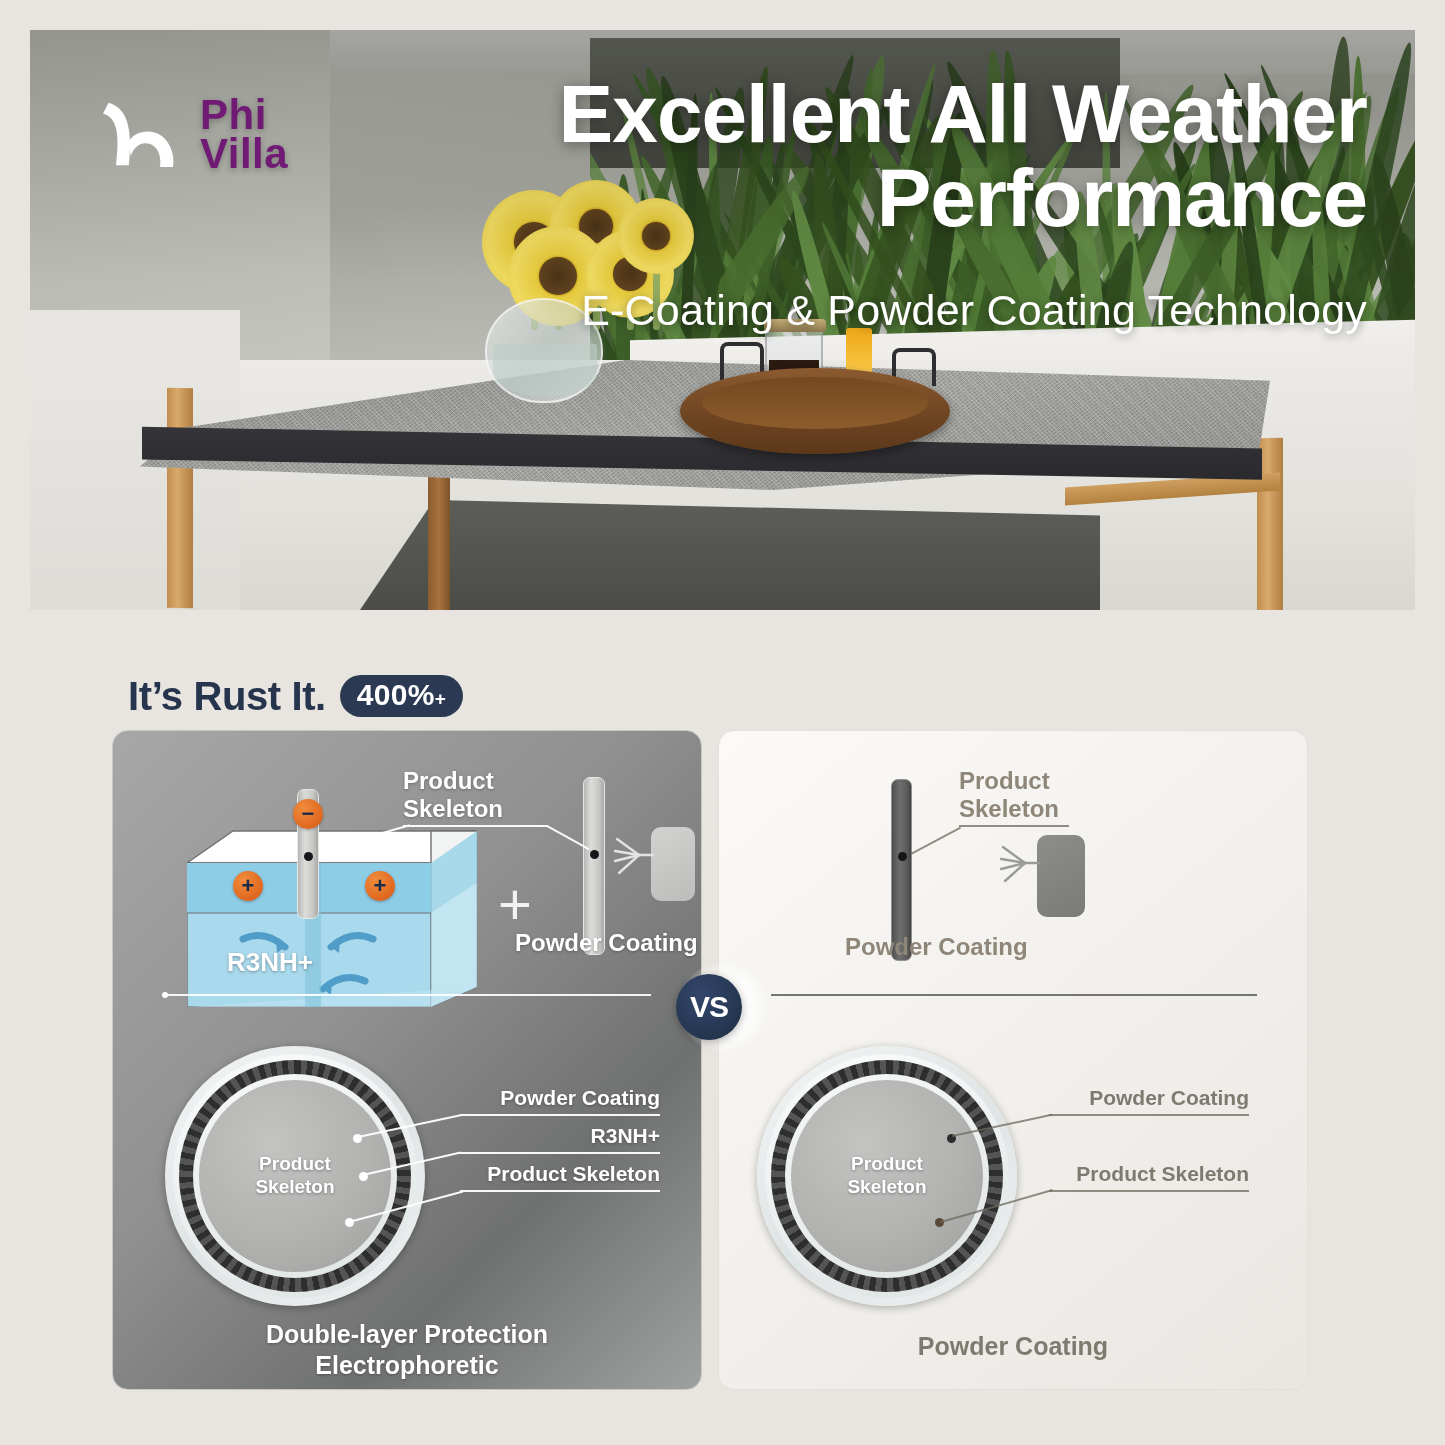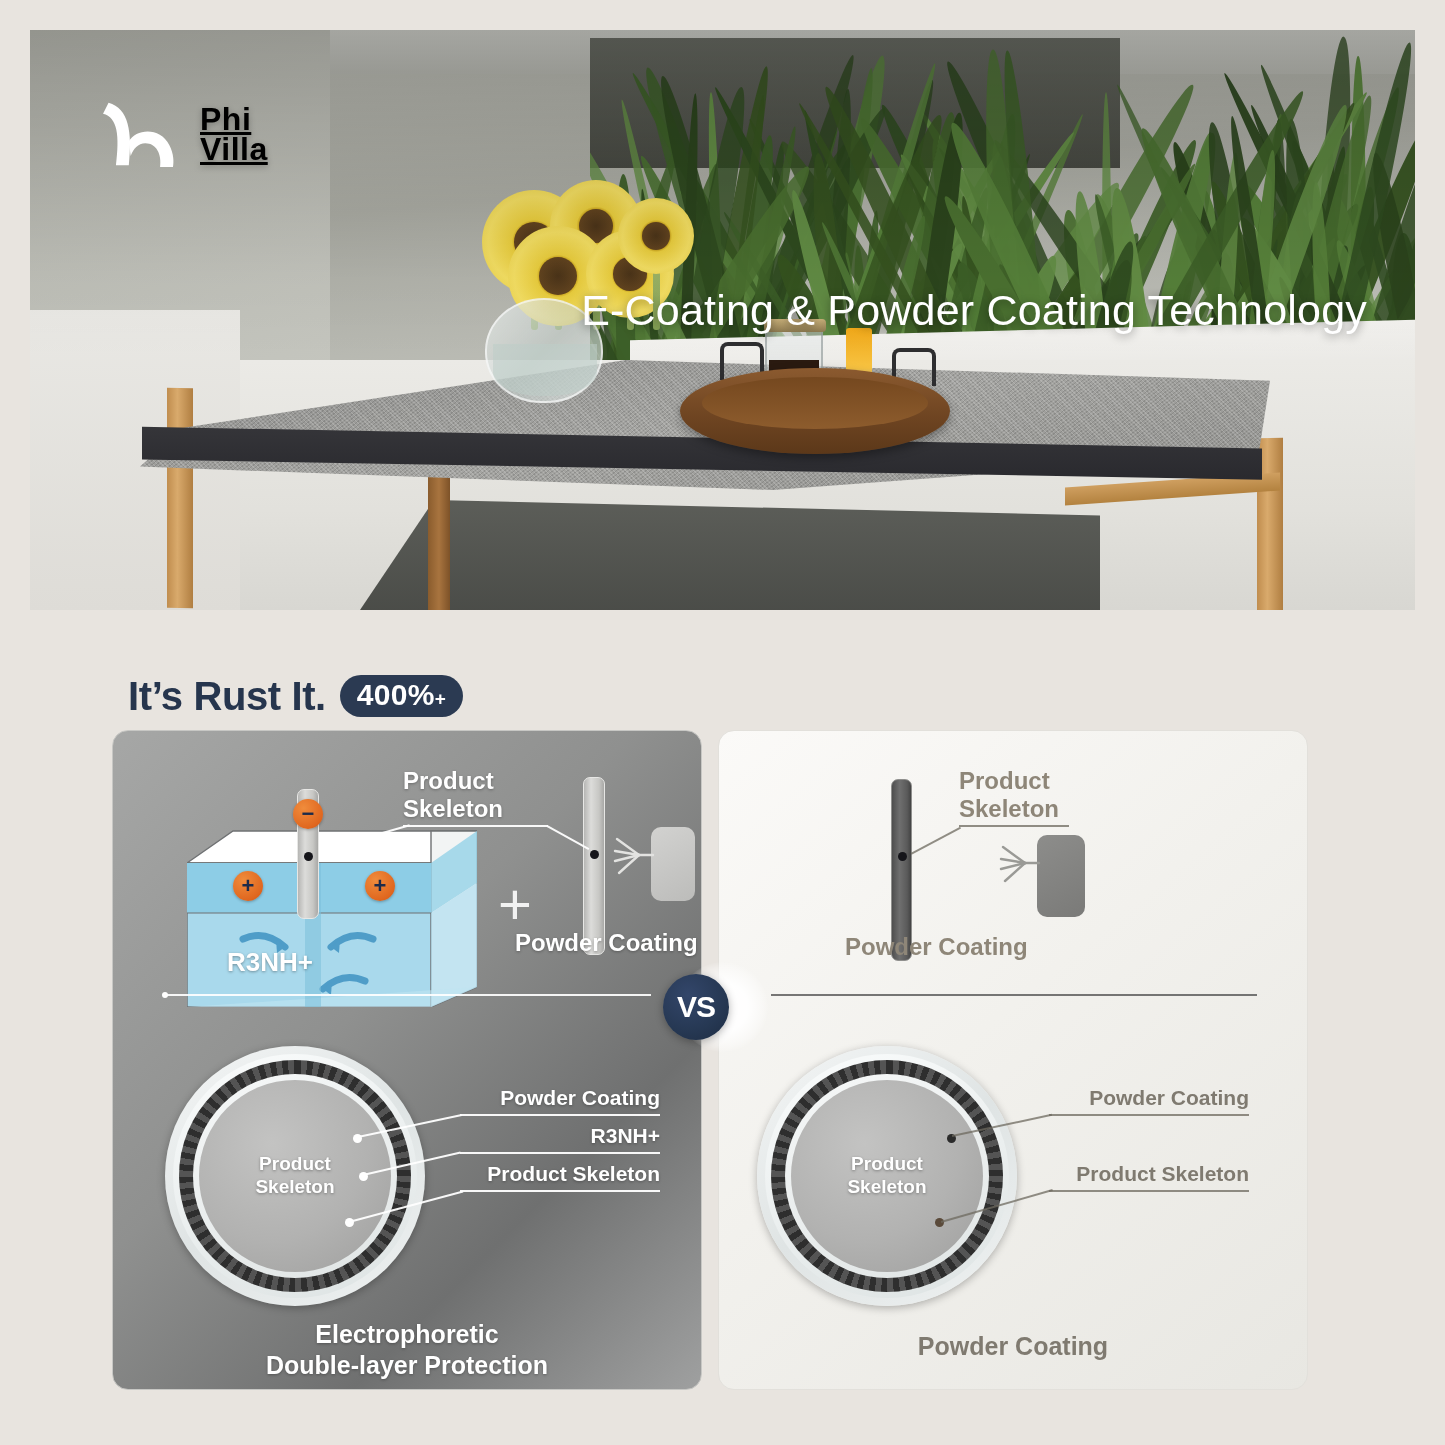--- a/index.html
+++ b/index.html
@@ -163,22 +163,22 @@
   .pastry { position:absolute; left:744px; top:372px; width:92px; height:30px; border-radius:50%;
     background: radial-gradient(circle at 40% 40%, #f2e6c2 0%, #dcc48c 55%, #c2a468 100%); }
 
   .hero-overlay-dark {
     position:absolute; left:0; top:0; right:0; height: 330px;
     background: linear-gradient(180deg, rgba(0,0,0,.18) 0%, rgba(0,0,0,.02) 75%, transparent 100%);
   }
 
   .logo-block { position: absolute; left: 62px; top: 58px; display: flex; align-items: center; gap: 16px; }
   .logo-mark { width: 92px; height: 92px; position: relative; }
-  .logo-text { color: #000000; font-weight: 700; font-size: 32px; line-height: .94; letter-spacing: .5px;
-    text-shadow: 0 2px 6px rgba(0,0,0,.28); text-decoration: underline; }
+  .logo-text { color: #701a75; font-weight: 700; font-size: 42px; line-height: .94; letter-spacing: .5px;
+    text-shadow: 0 2px 6px rgba(0,0,0,.28); }
 
   .hero-title {
     position: absolute; right: 48px; top: 42px; width: 1000px;
     text-align: right; color: #fff; font-weight: 700; font-size: 82px; line-height: 1.03;
     letter-spacing: -1px; text-shadow: 0 3px 14px rgba(0,0,0,.38);
   }
   .hero-sub {
     position: absolute; right: 48px; top: 256px; width: 1050px;
     text-align: right; color: #fff; font-weight: 400; font-size: 43px;
     letter-spacing: .2px; text-shadow: 0 2px 10px rgba(0,0,0,.42);
@@ -561,20 +561,24 @@
         <path d="M40 58 C 48 44, 74 42, 84 62 C 89 72, 89 80, 88 86 L 74 86
                  C 76 72, 70 60, 58 60 C 50 60, 45 66, 42 74 Z" fill="#ffffff"></path>
       </svg>
     </div>
     <div class="logo-text">
       <div>Phi</div>
       <div>Villa</div>
     </div>
   </div>
 
+  <div class="hero-title">
+    <div>Excellent All Weather</div>
+    <div>Performance</div>
+  </div>
   <div class="hero-sub">E-Coating &amp; Powder Coating Technology</div>
 </div>
 
 <div class="tagline">
   <span class="tagline-strong">It’s Rust It.</span>
   <span class="badge-200">
     <span>400%</span>
       <sup>+</sup>
   </span>
 </div>
@@ -662,22 +666,22 @@
 
     <div class="lbl lbl-white" style="left:327px; top:393px; font-size:21px; width:220px; text-align:right;">R3NH+</div>
     <div class="leader leader-white" style="left:347px; top:421px; width:200px;"></div>
     <div class="leader-diag leader-white" style="left:250px; top:443px; width:100px; transform: rotate(-13deg);"></div>
 
     <div class="lbl lbl-white" style="left:297px; top:431px; font-size:21px; width:250px; text-align:right;">Product Skeleton</div>
     <div class="leader leader-white" style="left:347px; top:459px; width:200px;"></div>
     <div class="leader-diag leader-white" style="left:236px; top:490px; width:118px; transform: rotate(-15deg);"></div>
 
     <div class="panel-caption lbl-white" style="top:588px; font-size:25px;">
+      <div>Double-layer Protection</div>
       <div>Electrophoretic</div>
-      <div>Double-layer Protection</div>
     </div>
   </div>
 
   <div class="panel panel-right">
 
     <div class="rod rod-dark" style="left:172px; top:48px; width:21px; height:182px;">
       <div class="rod-dot" style="left:6px; top:72px;"></div>
     </div>
 
     <div class="lbl lbl-gray" style="left:240px; top:36px; font-size:24px;">
@@ -721,18 +725,18 @@
 
     <div class="lbl lbl-dkgray" style="left:290px; top:431px; font-size:21px; width:240px; text-align:right;">Product Skeleton</div>
     <div class="leader leader-gray" style="left:330px; top:459px; width:200px;"></div>
     <div class="leader-diag leader-gray" style="left:222px; top:490px; width:116px; transform: rotate(-16deg);"></div>
 
     <div class="panel-caption lbl-dkgray" style="top:600px; font-size:25px;">Powder Coating</div>
   </div>
 
   <div style="position:absolute; left:566px; top:232px; width:90px; height:90px; border-radius:50%;
               background: radial-gradient(circle, rgba(255,255,255,.95) 38%, rgba(255,255,255,.35) 62%, rgba(255,255,255,0) 72%);"></div>
-  <div style="position:absolute; left:551px; top:244px; width:66px; height:66px; border-radius:50%;
+  <div style="position:absolute; left:564px; top:244px; width:66px; height:66px; border-radius:50%;
               background: radial-gradient(circle at 38% 32%, #33466a 0%, #263853 60%, #1d2c42 100%);
               display:flex; align-items:center; justify-content:center;
               color:#fff; font-weight:700; font-size:30px; letter-spacing:-1px;
               box-shadow: 0 2px 8px rgba(0,0,0,.3);">VS</div>
 </div>
 
 </body></html>

